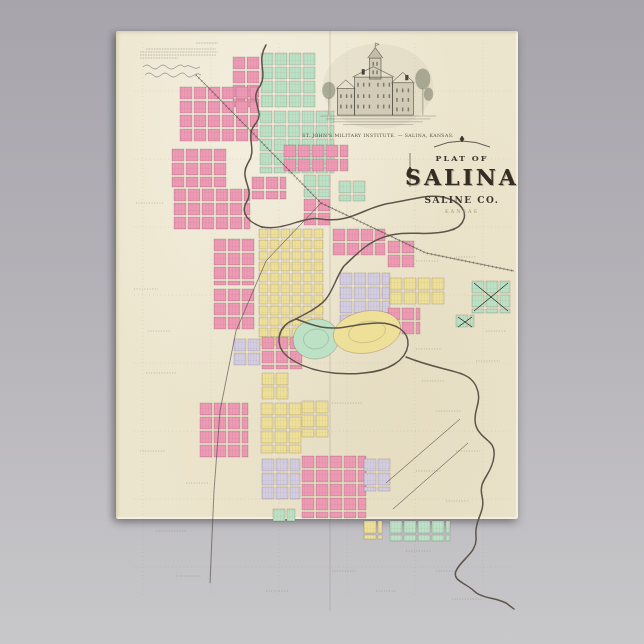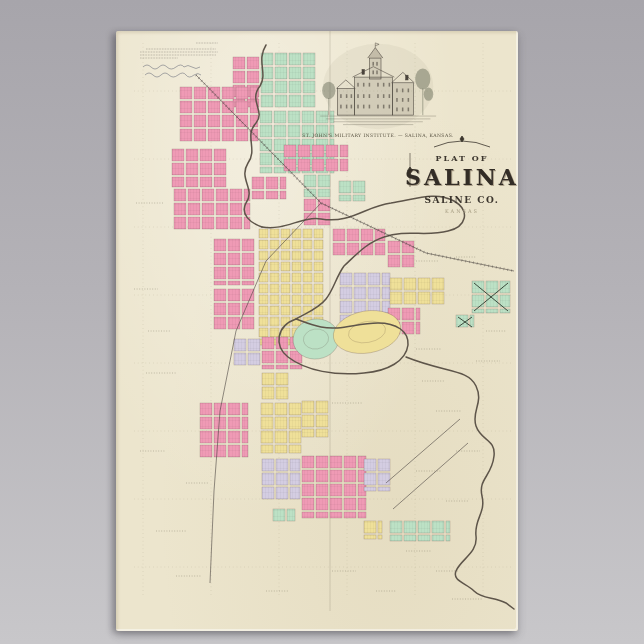--- a/index.html
+++ b/index.html
@@ -1,19 +1,19 @@
 <!DOCTYPE html>
 <html><head>
 <meta charset="utf-8">
 <style>
   html,body{margin:0;padding:0;width:644px;height:644px;overflow:hidden;
     font-family:"DejaVu Serif", serif;}
   body{background:linear-gradient(180deg,#a7a5ab 0%,#b4b2b7 45%,#c8c7ca 100%);}
   .poster{
-    position:absolute;left:116px;top:31px;width:402px;height:600px;
+    position:absolute;left:116px;top:31px;width:402px;height:488px;
     background:
       radial-gradient(ellipse at 35% 18%, rgba(255,255,255,.35) 0%, rgba(255,255,255,0) 55%),
       radial-gradient(ellipse at 70% 80%, rgba(180,160,110,.12) 0%, rgba(0,0,0,0) 60%),
       #ece5cd;
     border-radius:2px;
     box-shadow:-4px 2px 6px rgba(60,58,66,.35), 0 4px 8px rgba(60,58,66,.30),
       inset -2px -2px 0 rgba(255,255,255,.45), inset 2px 2px 3px rgba(120,105,70,.18);
   }
   .poster svg{position:absolute;left:0;top:0;}
   text{font-family:"DejaVu Serif", serif;}

